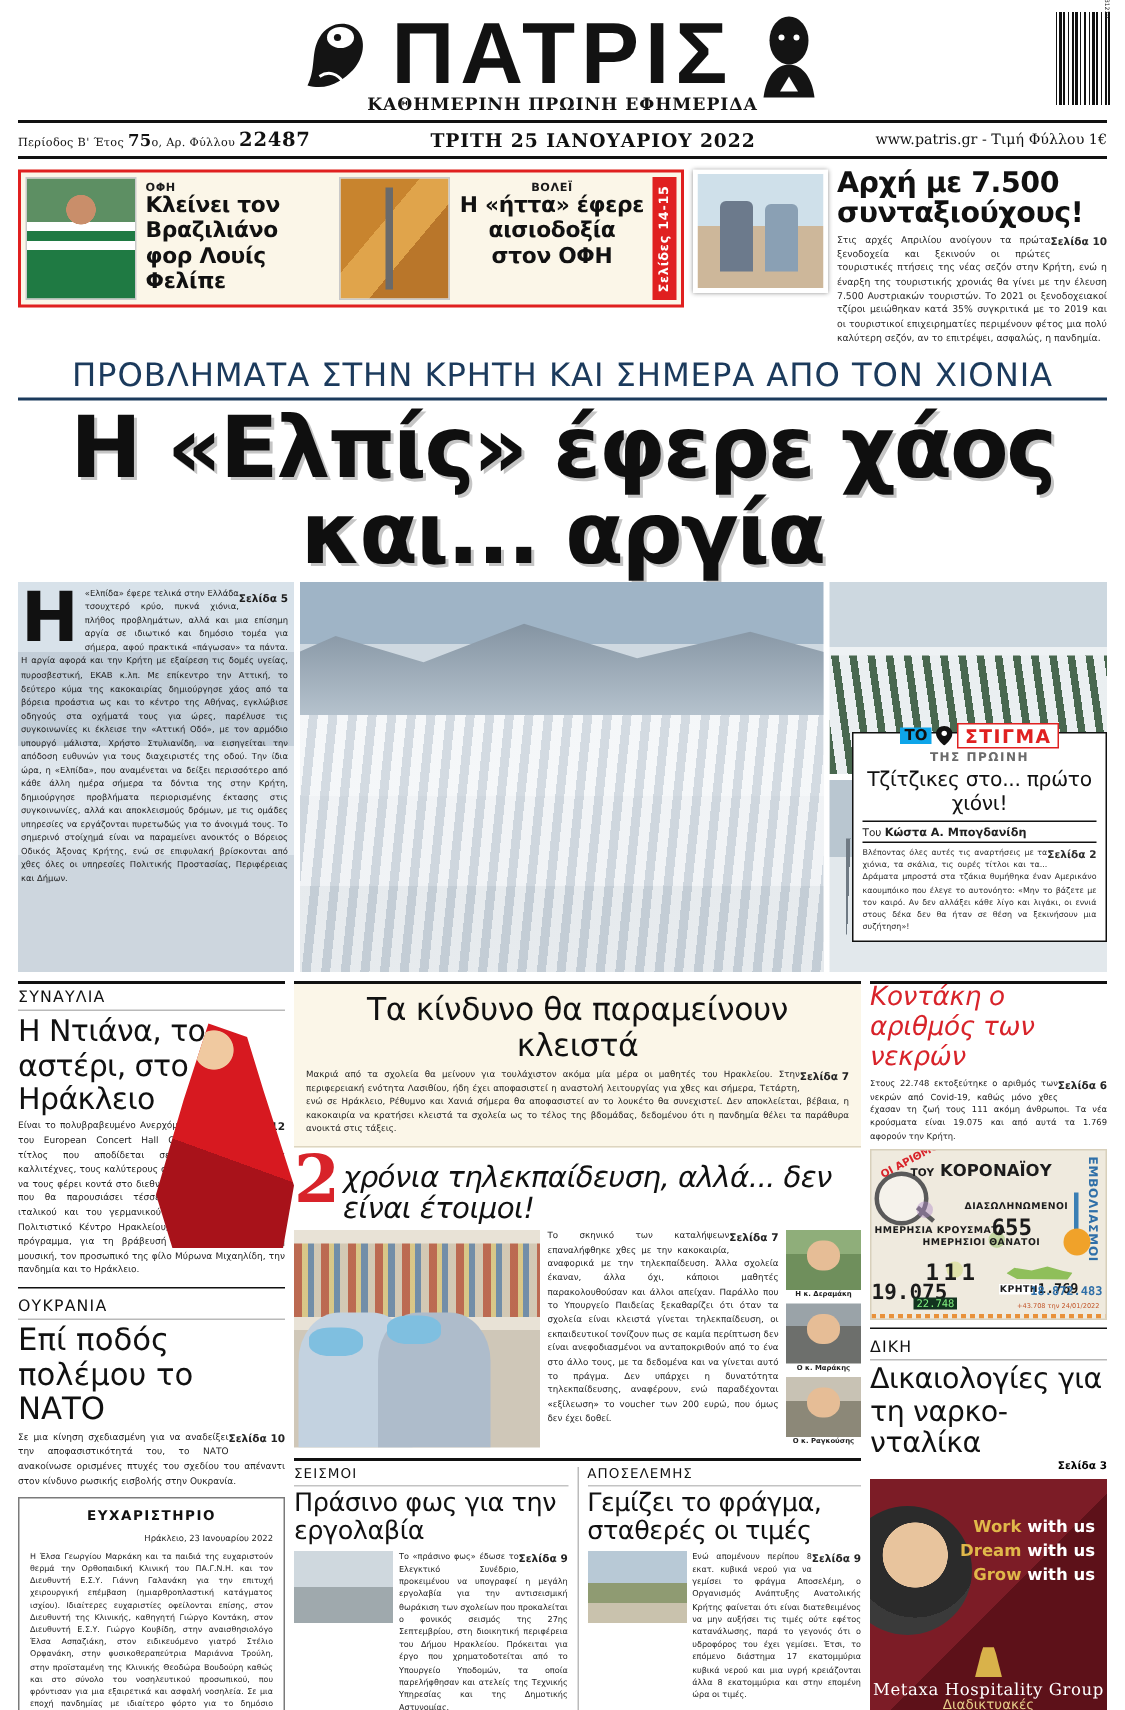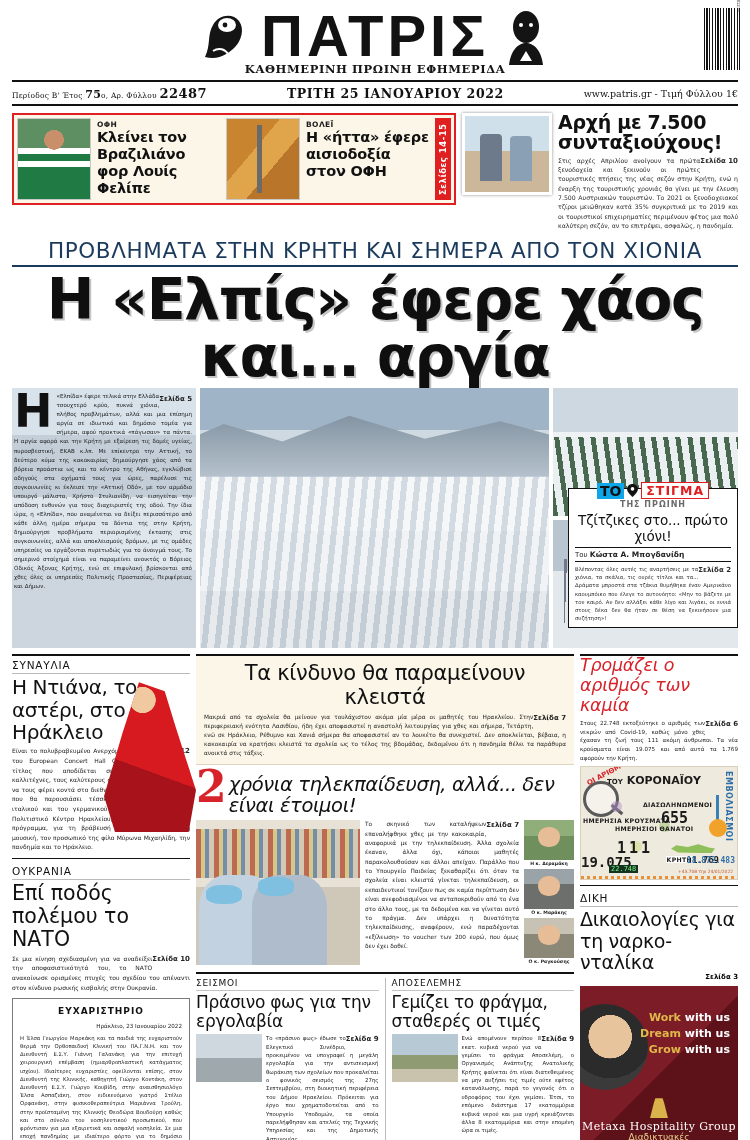--- a/index.html
+++ b/index.html
@@ -103,21 +103,21 @@
     background:repeating-linear-gradient(82deg,#1f4526 0 5px,#e9eef0 5px 12px);opacity:.8;}
   .hero-r2{flex:1;background:linear-gradient(#b9c6d0 0 40%,#e2e8ec 40% 100%);position:relative;overflow:hidden;}
   .hero-r2:after{content:"";position:absolute;left:6%;top:30%;width:88%;height:50%;
     background:repeating-linear-gradient(92deg,#6f7a84 0 3px,transparent 3px 16px);}
   
   #stigma{
     position:absolute;right:12px;top:488px;width:170px;border:1px solid #111;background:#fff;
     padding:4px 6px 5px 6px;box-sizing:border-box;
   }
   .stig-top{display:flex;align-items:center;justify-content:center;gap:3px;margin-top:-11px;}
-  .stig-to{font-size:14px;font-weight:bold;background:#0ea5e9;padding:0 3px;color:#111;}
+  .stig-to{font-size:10px;font-weight:bold;background:#0ea5e9;padding:0 3px;color:#111;}
   .stig-pin{width:11px;height:13px;position:relative;}
   .stig-pin svg{display:block;}
   .stig-word{border:1.6px solid #e02020;color:#e02020;font-weight:bold;font-size:12.5px;
     padding:0 4px;background:#fff;letter-spacing:1px;}
   .stig-sub{text-align:center;font-size:8px;font-weight:bold;color:#6b6b6b;letter-spacing:1px;margin-top:1px;}
   .stig-head{text-align:center;font-size:13.5px;color:#111;margin:3px 0 3px 0;letter-spacing:-.2px;}
   .stig-by{border-top:1px solid #111;border-bottom:1px solid #111;padding:2px 0;font-size:7px;color:#222;}
   .stig-by b{font-size:7.5px;}
   .stig-body{font-size:5.3px;line-height:1.55;text-align:justify;color:#2b2b2b;margin-top:3px;}
   
@@ -259,21 +259,21 @@
 
   <div id="teasers">
     <div class="sports-box">
       <div class="sp-item">
         <div class="sp-photo p1"></div>
         <div class="sp-txt">
           <div class="sp-kicker">ΟΦΗ</div>
           <div class="sp-head">Κλείνει τον Βραζιλιάνο φορ Λουίς Φελίπε</div>
         </div>
       </div>
-      <div class="sp-item" style="margin-right:16px;">
+      <div class="sp-item" style="margin-right:16px;text-align:center;">
         <div class="sp-photo p2"></div>
         <div class="sp-txt">
           <div class="sp-kicker">ΒΟΛΕΪ</div>
           <div class="sp-head">Η «ήττα» έφερε αισιοδοξία στον ΟΦΗ</div>
         </div>
       </div>
       <div class="sp-pages">Σελίδες 14-15</div>
     </div>
     <div class="pension">
       <div class="pen-photo"></div>
@@ -417,21 +417,21 @@
               <span class="pg">Σελίδα 9</span>
               <span>Ενώ απομένουν περίπου 8 εκατ. κυβικά νερού για να γεμίσει το φράγμα Αποσελέμη, ο Οργανισμός Ανάπτυξης Ανατολικής Κρήτης φαίνεται ότι είναι διατεθειμένος να μην αυξήσει τις τιμές ούτε εφέτος κατανάλωσης, παρά το γεγονός ότι ο υδροφόρος του έχει γεμίσει. Έτσι, το επόμενο διάστημα 17 εκατομμύρια κυβικά νερού και μια υγρή κρειάζονται άλλα 8 εκατομμύρια και στην επομένη ώρα οι τιμές.</span>
             </div>
           </div>
         </div>
       </div>
     </div>
 
     <div class="col-r rule-top">
       <div>
-        <div class="dead-head">Τρομάζει ο αριθμός των καμία</div>
+        <div class="dead-head">Κοντάκη ο αριθμός των νεκρών</div>
         <div class="dead-body">
           <span class="pg">Σελίδα 6</span>
           <span>Στους 22.748 εκτοξεύτηκε ο αριθμός των νεκρών από Covid-19, καθώς μόνο χθες έχασαν τη ζωή τους 111 ακόμη άνθρωποι. Τα νέα κρούσματα είναι 19.075 και από αυτά τα 1.769 αφορούν την Κρήτη.</span>
         </div>
       </div>
 
       <div class="covid">
         <div class="magn"></div>
         <div class="arith">ΟΙ ΑΡΙΘΜΟΙ</div>
         <div class="title">

